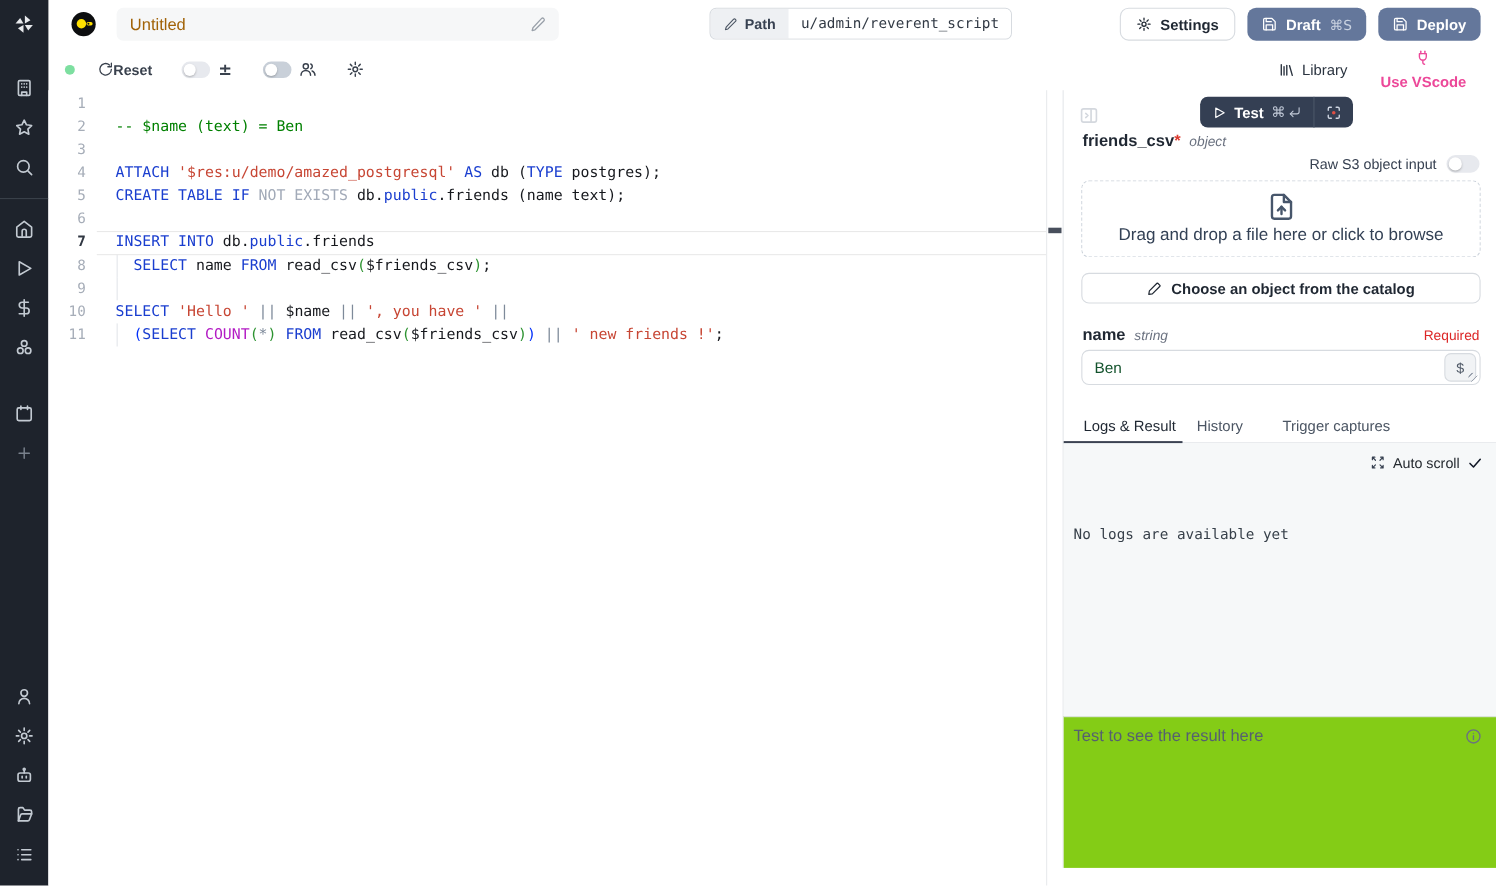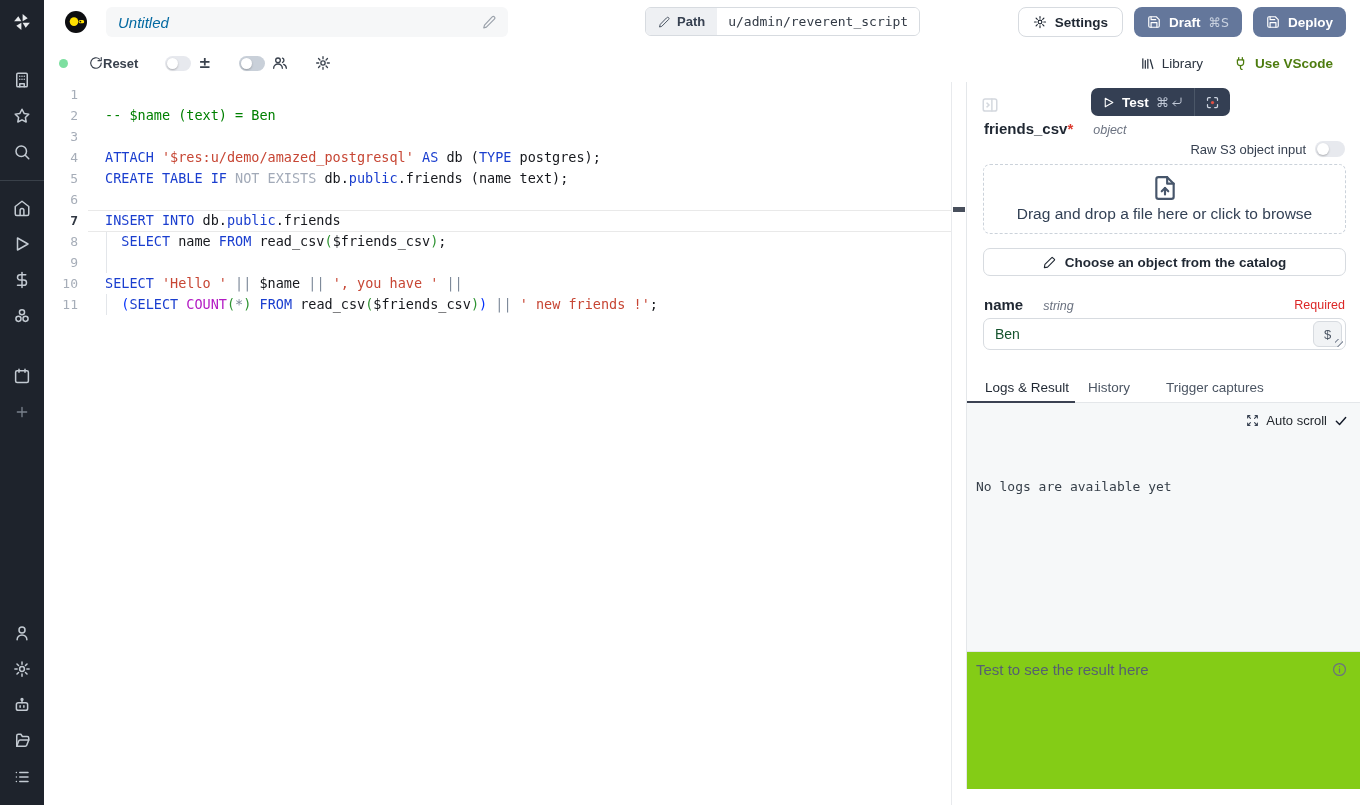--- a/index.html
+++ b/index.html
@@ -23,21 +23,21 @@
   .sb-item[data-name="sidebar-item-schedules"] { margin-top:24px; }
 
   
   .main { position:absolute; left:44px; top:0; right:0; bottom:0; }
 
   
   .topbar { height:44px; display:flex; align-items:center; position:relative; }
   .duck { width:24px; height:24px; margin-left:20px; flex:none; }
   .title-input { margin-left:18px; width:402px; height:30px; background:#f6f7f8; border-radius:6px;
     display:flex; align-items:center; padding:0 12px; }
-  .title-input .title-text { font-size:15px; font-weight:500; color:#0369a1; flex:1;font-style:italic; }
+  .title-input .title-text { font-size:15px; font-weight:500; color:#a16207; flex:1; }
   .title-input .pencil { width:14px; height:14px; color:#9aa1aa; flex:none; }
   .path-group { position:absolute; left:601px; top:7px; height:29px; border:1px solid #d7dbe0;
     border-radius:6px; display:flex; align-items:stretch; overflow:hidden; cursor:pointer; }
   .path-left { background:#eef0f3; display:flex; align-items:center; gap:7px; padding:0 12px; }
   .path-left .pencil { width:12px; height:12px; color:#4b5563; }
   .path-left span { font-size:13px; font-weight:700; color:#374151; }
   .path-right { background:#fff; display:flex; align-items:center; padding:0 11px;
     font-family:"DejaVu Sans Mono", monospace; font-size:13px; color:#323a45; }
   .topbar-right { margin-left:auto; display:flex; align-items:center; gap:11px; margin-right:14px; }
   .btn { display:flex; align-items:center; justify-content:center; gap:8px; height:30px;
@@ -63,21 +63,21 @@
   .diff-glyph { margin-left:7px; font-size:15px; font-weight:600; color:#39414d;
     font-family:"DejaVu Sans", sans-serif; }
   .tg2 { margin-left:28px; }
   .tb-icon { color:#39414d; display:inline-flex; cursor:pointer; }
   .tb-icon svg { width:16px; height:16px; }
   .users-ic { margin-left:7px; }
   .gear-ic { margin-left:27px; }
   .toolbar-right { margin-left:auto; display:flex; align-items:center; margin-right:27px; }
   .tb-link { display:flex; align-items:center; gap:7px; font-size:13.5px; cursor:pointer; }
   .lib { color:#2b3440; font-weight:500; }
-  .vsc { margin-left:30px; color:#4d7c0f; font-weight:700; }
+  .vsc { margin-left:30px; color:#ec4899; font-weight:700;flex-direction:column; }
   .tb-link svg { width:15px; height:15px; }
 
   
   .content { position:absolute; top:82px; left:0; right:0; bottom:0; }
   .editor { position:absolute; left:0; top:0; bottom:0; width:922px; background:#fff; }
   .code-area { position:absolute; inset:0; padding-top:2px;
     font-family:"DejaVu Sans Mono", monospace; font-size:13.5px; line-height:21px; }
   .code-line { display:flex; height:21px; position:relative; }
   .code-line .ln { width:34px; text-align:right; color:#a6adb8; flex:none; font-size:13px; }
   .code-line.cur .ln { color:#303742; font-weight:600; }
@@ -100,21 +100,21 @@
   .test-main { display:flex; align-items:center; gap:7px; padding:0 11px; }
   .test-main svg { width:13px; height:13px; }
   .test-label { font-size:13.5px; font-weight:700; }
   .test-kbd { display:flex; align-items:center; gap:2px; color:#c2cad8; }
   .test-kbd .cmd { font-size:13px; font-family:"DejaVu Sans", sans-serif; }
   .test-kbd svg { width:12px; height:12px; }
   .test-sep { width:1px; align-self:stretch; background:#4b5768; }
   .capture-btn { width:35px; display:flex; align-items:center; justify-content:center; }
   .capture-btn svg { width:15px; height:15px; color:#cfd6e2; }
 
-  .field-label { position:absolute; left:17px; display:flex; align-items:baseline; gap:20px; }
+  .field-label { position:absolute; left:17px; display:flex; align-items:baseline; gap:8px; }
   .field-name { font-size:15px; font-weight:700; color:#1f2732; }
   .req-star { color:#dc3b2f; }
   .field-type { font-size:12.5px; font-style:italic; color:#6b7280; }
   .f1 { top:38px; } .f2 { top:214px; }
 
   .raw-row { position:absolute; right:15px; top:59px; display:flex; align-items:center; gap:9px; }
   .raw-row span { font-size:13px; color:#374151; }
   .raw-toggle { width:30px; height:16px; border-radius:9px; background:#e7e9ee; position:relative; cursor:pointer; }
   .raw-toggle::after { content:""; position:absolute; left:2px; top:2px; width:12px; height:12px;
     border-radius:50%; background:#fff; box-shadow:0 1px 2px rgba(0,0,0,.25); }

